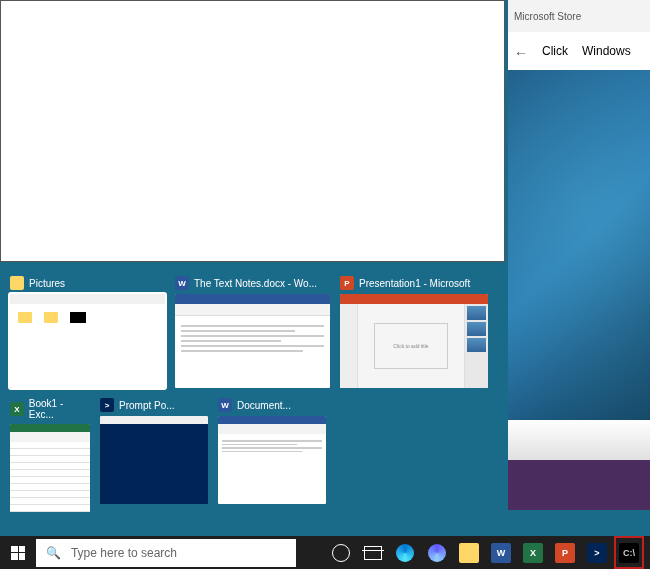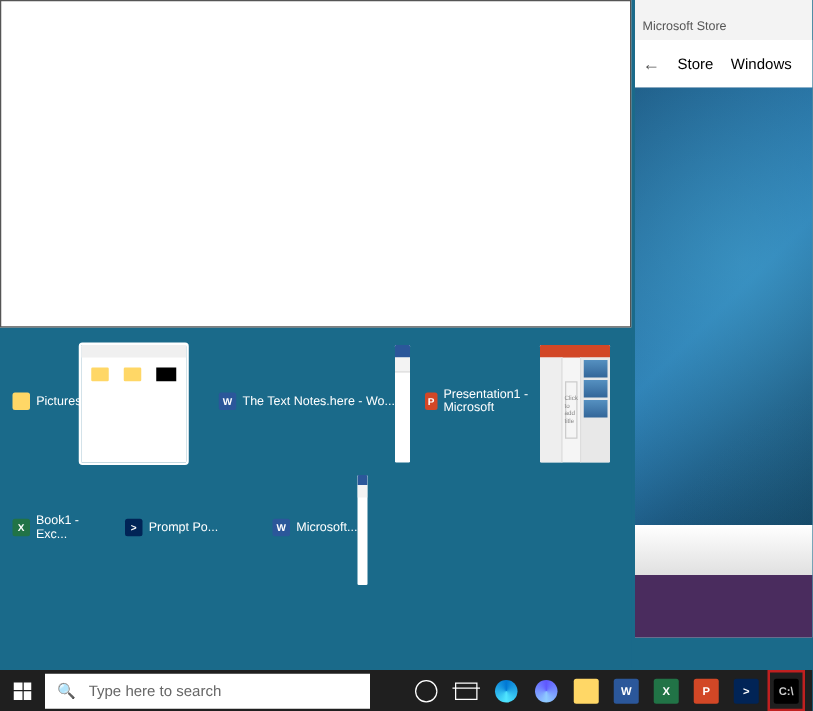--- a/index.html
+++ b/index.html
@@ -10,30 +10,30 @@
     .cmd-icon { width: 16px; height: 14px; background: #000; display: inline-flex; align-items: center; justify-content: center; margin-right: 6px; }
     .cmd-icon-inner { color: #fff; font-size: 7px; font-weight: bold; }
     .cmd-controls { margin-left: auto; display: flex; gap: 12px; padding-right: 8px; color: #666; font-size: 13px; }
     .cmd-controls span { cursor: pointer; padding: 0 6px; }
     .cmd-body { height: calc(100% - 26px); background: #000; color: #c0c0c0; font-family: Consolas, monospace; font-size: 12px; padding: 6px 8px; position: relative; }
     .cmd-scroll { position: absolute; right: 0; top: 0; bottom: 0; width: 14px; background: #f0f0f0; }
     .cmd-scroll-thumb { background: #c0c0c0; height: 20px; width: 100%; margin-top: 2px; }
     .cmd-scroll-arrow { position: absolute; bottom: 2px; width: 100%; text-align: center; font-size: 8px; color: #666; }
     
     .store-window { position: absolute; top: 0; right: 0; width: 142px; height: 510px; background: #f3f3f3; }
-    .store-header { height: 20px; display: flex; align-items: flex-start; padding: 16px 6px; font-size: 10px; color: #555; }
+    .store-header { height: 20px; display: flex; align-items: center; padding: 16px 6px; font-size: 10px; color: #555; }
     .store-nav { height: 38px; display: flex; align-items: center; padding: 0 6px; font-size: 12px; gap: 14px; background: #fff; }
     .store-back { font-size: 14px; color: #555; cursor: pointer; }
     .store-content { height: 350px; background: linear-gradient(135deg, #1a5580 0%, #2a7ab0 50%, #0d3550 100%); position: relative; overflow: hidden; }
     .store-content::before { content: ""; position: absolute; width: 200%; height: 200%; background: radial-gradient(circle at 30% 20%, rgba(80,180,220,.4), transparent 40%), radial-gradient(circle at 70% 60%, rgba(40,120,160,.5), transparent 40%); }
     .store-bottom { height: 40px; background: linear-gradient(#fff, #e0e0e0); }
     .store-footer { height: 50px; background: #4a2c5e; }
     
     .snap-area { position: absolute; top: 268px; left: 0; width: 505px; height: 266px; background: #1a6a8a; padding: 8px 10px; display: flex; flex-wrap: wrap; gap: 10px 10px; align-content: flex-start; }
-    .snap-tile { display: flex; flex-direction: row; }
+    .snap-tile { display: flex; flex-direction: column; }
     .snap-tile.selected .snap-thumb { outline: 2px solid #fff; }
     .snap-header { display: flex; align-items: center; gap: 5px; color: #fff; font-size: 10px; margin-bottom: 4px; }
     .snap-app-icon { width: 14px; height: 14px; border-radius: 2px; display: flex; align-items: center; justify-content: center; font-size: 8px; color: #fff; font-weight: bold; }
     .snap-thumb { background: #fff; border-radius: 1px; overflow: hidden; position: relative; }
     .tile-1 { width: 155px; } .tile-1 .snap-thumb { height: 94px; }
     .tile-2 { width: 155px; } .tile-2 .snap-thumb { height: 94px; }
     .tile-3 { width: 148px; } .tile-3 .snap-thumb { height: 94px; }
     .tile-4 { width: 155px; } .tile-4 .snap-thumb { height: 88px; }
     .tile-5 { width: 80px; } .tile-5 .snap-thumb { height: 88px; }
     .tile-6 { width: 108px; } .tile-6 .snap-thumb { height: 88px; }
@@ -106,21 +106,21 @@
 
 <div class="cmd-window">
 </div>
 
 <div class="store-window">
   <div class="store-header">
     <span>Microsoft Store</span>
   </div>
   <div class="store-nav">
     <span class="store-back">←</span>
-    <span>Store</span>
+    <span>Click</span>
     <span>Windows</span>
   </div>
   <div class="store-content"></div>
   <div class="store-bottom"></div>
   <div class="store-footer"></div>
 </div>
 
 <div class="snap-area">
   <div class="snap-tile tile-1 selected">
     <div class="snap-header">
@@ -132,21 +132,21 @@
       <div class="content">
           <div class="folder-icon"></div>
           <div class="folder-icon"></div>
           <div class="cmd-mini"></div>
         </div>
     </div>
   </div>
   <div class="snap-tile tile-2">
     <div class="snap-header">
       <span class="snap-app-icon" style="background:#2b579a">W</span>
-      <span>The Text Notes.here - Wo...</span>
+      <span>The Text Notes.docx - Wo...</span>
     </div>
     <div class="snap-thumb thumb-word">
       <div class="toolbar"></div>
         <div class="ribbon"></div>
       <div class="doc">
           <div class="line"></div>
           <div class="line" style="width:80%"></div>
           <div class="line"></div>
           <div class="line" style="width:70%"></div>
           <div class="line"></div>
@@ -192,21 +192,21 @@
       <span class="snap-app-icon" style="background:#012456">&gt;</span>
       <span>Prompt Po...</span>
     </div>
     <div class="snap-thumb thumb-ps">
       <div class="toolbar"></div>
     </div>
   </div>
   <div class="snap-tile tile-7">
     <div class="snap-header">
       <span class="snap-app-icon" style="background:#2b579a">W</span>
-      <span>Microsoft...</span>
+      <span>Document...</span>
     </div>
     <div class="snap-thumb thumb-word2">
       <div class="toolbar"></div>
         <div class="ribbon"></div>
       <div class="doc">
           <div class="line"></div>
           <div class="line" style="width:75%"></div>
           <div class="line"></div>
           <div class="line" style="width:80%"></div>
         </div>

